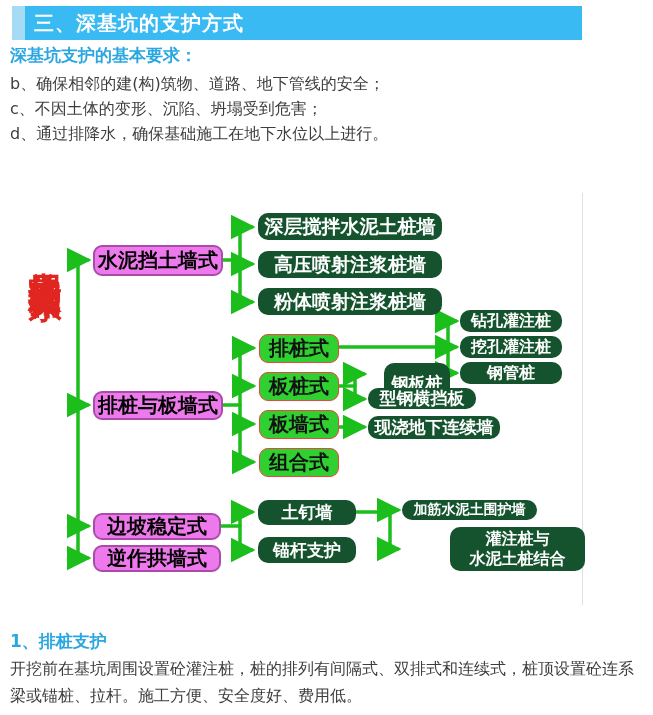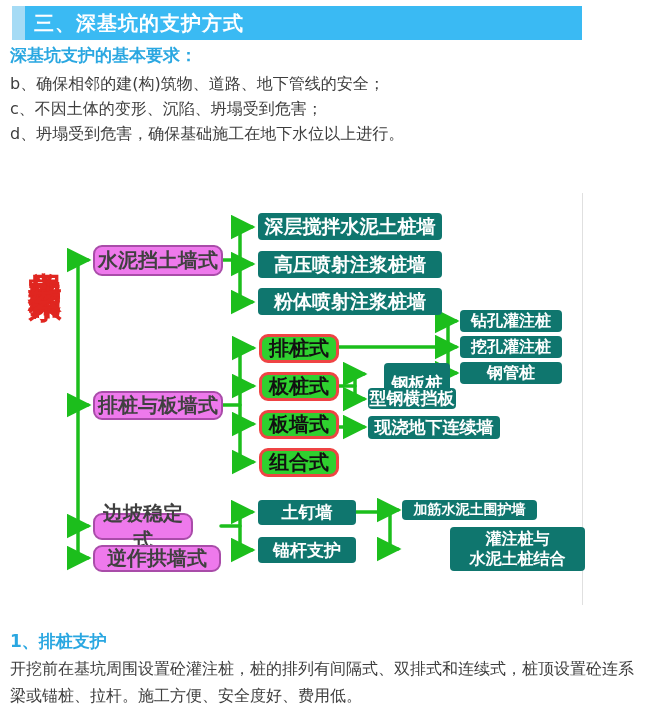--- a/index.html
+++ b/index.html
@@ -22,23 +22,23 @@
 
   
   .diagram-root{left:26px;top:246px;height:325px;width:38px;
     writing-mode:vertical-rl;text-orientation:upright;
     color:#e02620;font-weight:bold;font-size:33px;line-height:38px;letter-spacing:2px;}
   .connector-svg{left:0;top:0;width:653px;height:715px;pointer-events:none;}
   .diagram-edge{left:582px;top:193px;width:1px;height:412px;background:#e0e0e0;}
 
   .node{position:absolute;display:flex;align-items:center;justify-content:center;
         font-weight:bold;box-sizing:border-box;text-align:center;}
-  .pink {background:#ee79ec;border:2px solid #a94ca9;border-radius:9px;color:#404040;font-size:20px;}
-  .lime {background:#2fd02f;border:3px solid #ef4444;border-radius:9px;color:#111;font-size:20px;}
-  .blue {background:#0f766e;border-radius:4px;color:#ffffff;}
+  .pink {background:#ee79ec;border:2px solid #a94ca9;border-radius:9px;color:#000000;font-size:20px;}
+  .lime {background:#2fd02f;border:1px solid #ef4444;border-radius:9px;color:#111;font-size:20px;}
+  .blue {background:#14532d;border-radius:10px;color:#ffffff;}
   .blue.big{font-size:19px;}
   .blue.mid{font-size:17px;}
   .blue.sm {font-size:16px;}
   .blue.two{font-size:16px;line-height:20px;flex-direction:column;margin-left:48px;}
 
   
   .sec1-heading{left:10px;top:630px;color:#2aa7e1;font-weight:bold;font-size:17px;}
   .sec1-body{left:10px;top:655px;width:636px;color:#3d3d3d;font-size:16px;line-height:27px;}
 </style>
 </head>
@@ -46,21 +46,21 @@
 
 <div class="abs banner-stripe"></div>
 <div class="abs banner">
   <span class="title">三、深基坑的支护方式</span>
 </div>
 
 <div class="abs intro-heading">深基坑支护的基本要求：</div>
 <div class="abs intro-list">
   <div>b、确保相邻的建(构)筑物、道路、地下管线的安全；</div>
   <div>c、不因土体的变形、沉陷、坍塌受到危害；</div>
-  <div>d、坍塌受到危害，确保基础施工在地下水位以上进行。</div>
+  <div>d、通过排降水，确保基础施工在地下水位以上进行。</div>
 </div>
 
 <svg class="abs connector-svg" viewBox="0 0 653 715">
   <defs>
     <marker id="arr" markerWidth="8" markerHeight="8" refX="6" refY="3.5" orient="auto">
       <path d="M0,0 L7,3.5 L0,7 Z" fill="#1cbe1c"></path>
     </marker>
   </defs>
   <g stroke="#1cbe1c" stroke-width="3.5" fill="none" stroke-linecap="round">
 
@@ -106,38 +106,38 @@
     <line x1="390" y1="510" x2="398" y2="510" marker-end="url(#arr)"></line>
     <line x1="390" y1="549" x2="398" y2="549" marker-end="url(#arr)"></line>
   </g>
 </svg>
 
 <div class="abs diagram-root">常用的支护结构体系</div>
 <div class="abs diagram-edge"></div>
 
 <div class="node pink" style="left:93px;top:245px;width:130px;height:31px;">水泥挡土墙式</div>
 <div class="node pink" style="left:93px;top:391px;width:130px;height:29px;text-align:center;">排桩与板墙式</div>
-<div class="node pink" style="left:93px;top:513px;width:100px;height:27px;">边坡稳定式</div>
+<div class="node pink" style="left:93px;top:513px;width:128px;height:27px;">边坡稳定式</div>
 <div class="node pink" style="left:93px;top:545px;width:128px;height:27px;">逆作拱墙式</div>
 
 <div class="node blue big" style="left:258px;top:213px;width:184px;height:27px;">深层搅拌水泥土桩墙</div>
 <div class="node blue big" style="left:258px;top:251px;width:184px;height:27px;">高压喷射注浆桩墙</div>
 <div class="node blue big" style="left:258px;top:288px;width:184px;height:27px;">粉体喷射注浆桩墙</div>
 
 <div class="node lime" style="left:259px;top:334px;width:80px;height:29px;">排桩式</div>
 <div class="node lime" style="left:259px;top:372px;width:80px;height:29px;">板桩式</div>
 <div class="node lime" style="left:259px;top:410px;width:80px;height:29px;text-align:right;">板墙式</div>
 <div class="node lime" style="left:259px;top:448px;width:80px;height:29px;">组合式</div>
 
 <div class="node blue sm" style="left:460px;top:310px;width:102px;height:22px;">钻孔灌注桩</div>
 <div class="node blue sm" style="left:460px;top:336px;width:102px;height:22px;">挖孔灌注桩</div>
 <div class="node blue sm" style="left:460px;top:362px;width:102px;height:22px;">钢管桩</div>
 
 <div class="node blue mid" style="left:384px;top:363px;width:66px;height:40px;">钢板桩</div>
-<div class="node blue mid" style="left:368px;top:388px;width:88px;height:21px;">型钢横挡板</div>
+<div class="node blue mid" style="left:368px;top:388px;width:108px;height:21px;">型钢横挡板</div>
 <div class="node blue mid" style="left:368px;top:416px;width:132px;height:23px;">现浇地下连续墙</div>
 
 <div class="node blue mid" style="left:258px;top:500px;width:98px;height:25px;">土钉墙</div>
 <div class="node blue mid" style="left:258px;top:537px;width:98px;height:26px;">锚杆支护</div>
 
 <div class="node blue" style="left:402px;top:500px;width:135px;height:20px;font-size:14px;">加筋水泥土围护墙</div>
 <div class="node blue two" style="left:402px;top:527px;width:135px;height:44px;">
   <span>灌注桩与</span>
   <span>水泥土桩结合</span>
 </div>

